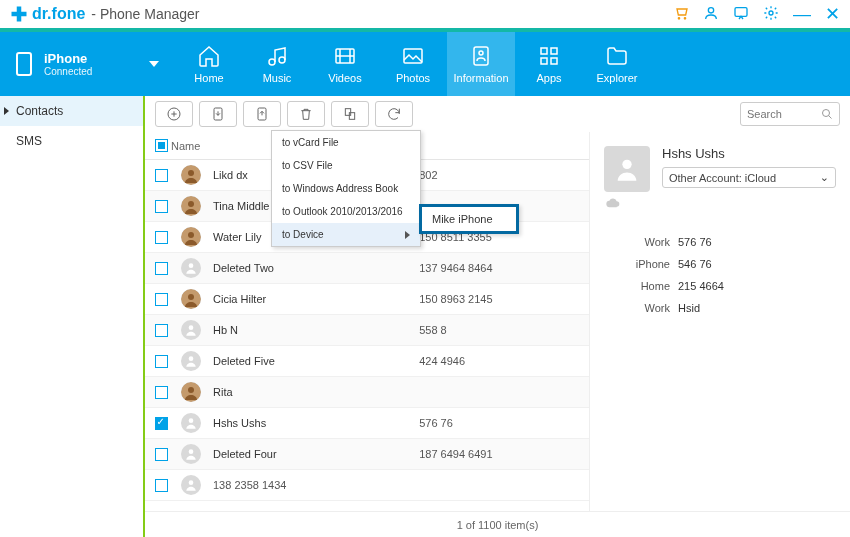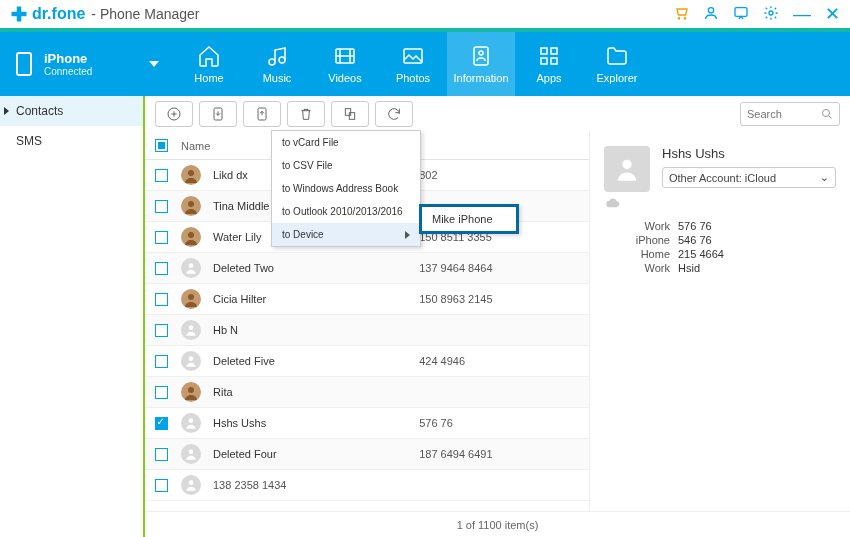--- a/index.html
+++ b/index.html
@@ -31,21 +31,21 @@
 .sidebar-item.active::before { content: ""; position: absolute; left: 4px; top: 50%; transform: translateY(-50%); border-top: 4px solid transparent; border-bottom: 4px solid transparent; border-left: 5px solid #333; }
 
 .content { flex: 1; display: flex; flex-direction: column; position: relative; }
 .toolbar { height: 36px; display: flex; align-items: center; padding: 4px 10px; gap: 6px; }
 .tool-btn { width: 38px; height: 26px; border: 1px solid #ccc; border-radius: 3px; display: flex; align-items: center; justify-content: center; cursor: pointer; color: #666; background: #fff; }
 .search-box { margin-left: auto; width: 100px; height: 24px; border: 1px solid #ccc; border-radius: 3px; display: flex; align-items: center; padding: 0 6px; gap: 4px; }
 .search-input { border: none; outline: none; flex: 1; font-size: 11px; width: 60px; }
 
 .table-area { flex: 1; display: flex; min-height: 0; }
 .table-main { flex: 1; overflow-y: auto; border-right: 1px solid #eee; }
-.table-header { display: flex; align-items: center; height: 28px; border-bottom: 1px solid #e5e5e5; padding: 0 8px; gap: 12px; font-size: 11px; color: #666; background: #fff; }
+.table-header { display: flex; align-items: center; height: 28px; border-bottom: 1px solid #e5e5e5; padding: 0 8px; gap: 2px; font-size: 11px; color: #666; background: #fff; }
 .th-check { width: 16px; display: flex; justify-content: center; }
 .th-name { flex: 1.2; }
 .th-phone { flex: 1; }
 .check-all { width: 13px; height: 13px; border: 1px solid #00a2e8; background: #fff; position: relative; }
 .check-all::after { content: ""; position: absolute; inset: 2px; background: #00a2e8; }
 .row { display: flex; align-items: center; height: 31px; border-bottom: 1px solid #f0f0f0; padding: 0 8px; gap: 12px; font-size: 11px; cursor: pointer; }
 .row:nth-child(even) { background: #fafafa; }
 .rc-check { width: 16px; display: flex; justify-content: center; }
 .checkbox { width: 13px; height: 13px; border: 1px solid #00a2e8; background: #fff; }
 .checkbox.checked { background: #00a2e8; position: relative; }
@@ -55,21 +55,21 @@
 .rc-name { flex: 1.2; }
 .rc-phone { flex: 1; color: #555; }
 
 .detail-panel { width: 260px; padding: 14px; font-size: 11px; color: #444; }
 .detail-head { display: flex; gap: 12px; align-items: flex-start; }
 .detail-avatar { width: 46px; height: 46px; background: #d9d9d9; border-radius: 4px; display: flex; align-items: center; justify-content: center; color: #fff; }
 .detail-right { flex: 1; display: flex; flex-direction: column; gap: 6px; }
 .detail-name { font-size: 13px; color: #333; }
 .account-select { border: 1px solid #ccc; border-radius: 3px; padding: 3px 6px; font-size: 11px; display: flex; justify-content: space-between; align-items: center; cursor: pointer; }
 .cloud-icon { color: #bbb; margin-top: 6px; }
-.detail-fields { margin-top: 8px; display: flex; flex-direction: column; gap: 2px; margin-left: 18px; }
+.detail-fields { margin-top: 24px; display: flex; flex-direction: column; gap: 10px; margin-left: 18px; }
 .field { display: flex; gap: 8px; }
 .field-label { width: 48px; text-align: right; color: #555; }
 .field-value { color: #333; }
 
 .status-bar { height: 26px; border-top: 1px solid #eee; display: flex; align-items: center; justify-content: center; font-size: 11px; color: #666; }
 
 .export-menu { position: absolute; top: 34px; left: 126px; width: 150px; background: #fff; border: 1px solid #ccc; box-shadow: 2px 2px 4px rgba(0,0,0,0.15); z-index: 10; font-size: 10px; }
 .menu-item { padding: 6px 10px; cursor: pointer; display: flex; align-items: center; justify-content: space-between; }
 .menu-item:hover, .menu-item.hover { background: #e6f0fa; }
 .submenu-arrow { border-top: 4px solid transparent; border-bottom: 4px solid transparent; border-left: 5px solid #555; }
@@ -332,20 +332,21 @@
               <div class="rc-check">
                 <div class="checkbox"></div>
               </div>
               <div class="rc-avatar ph">
                 <svg width="14" height="14" viewBox="0 0 24 24" fill="#fff">
                   <circle cx="12" cy="8" r="4"></circle>
                   <path d="M4 22c0-4 4-7 8-7s8 3 8 7"></path>
                 </svg>
               </div>
               <div class="rc-name">Hb N</div>
+              <div class="rc-phone">558 8</div>
             </div>
             <div class="row">
               <div class="rc-check">
                 <div class="checkbox"></div>
               </div>
               <div class="rc-avatar ph">
                 <svg width="14" height="14" viewBox="0 0 24 24" fill="#fff">
                   <circle cx="12" cy="8" r="4"></circle>
                   <path d="M4 22c0-4 4-7 8-7s8 3 8 7"></path>
                 </svg>

